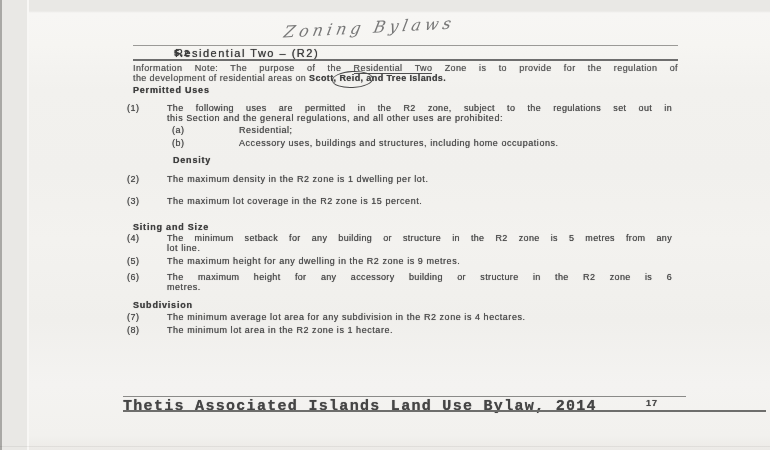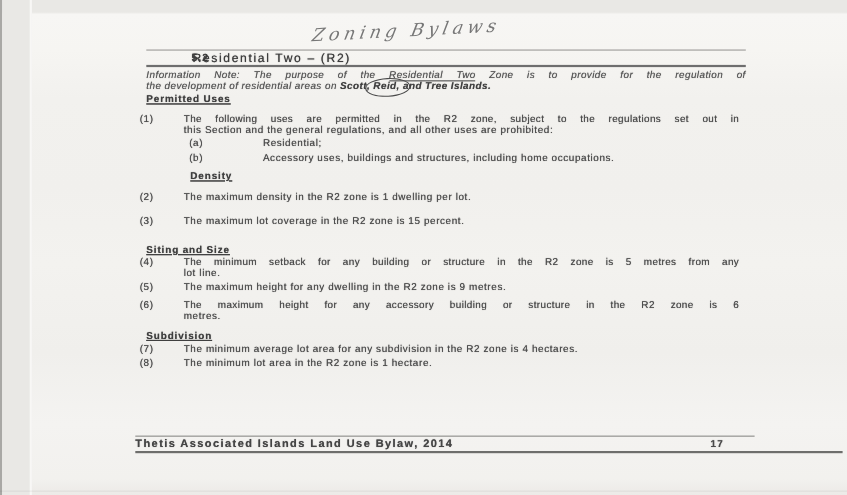--- a/index.html
+++ b/index.html
@@ -31,42 +31,42 @@
   }
 
   .txt { font-size:9px; line-height:9.5px; letter-spacing:0.55px;
     text-shadow:0 0 0.7px rgba(75,75,75,0.85); white-space:nowrap; }
   .just { white-space:normal; text-align:justify; text-align-last:justify; letter-spacing:0.35px; }
   .bold { font-weight:bold; color:#3f3f3f; }
 
   .rule { position:absolute; background:#8b8b8b; }
 
   .sec-head { position:absolute; left:133px; font-weight:bold; font-size:9px;
-    letter-spacing:0.8px; color:#3f3f3f; text-shadow:0 0 0.7px rgba(63,63,63,0.85); white-space:nowrap;text-decoration:underline; }
+    letter-spacing:0.8px; color:#3f3f3f; text-shadow:0 0 0.7px rgba(63,63,63,0.85); white-space:nowrap; }
 
   .h-num { position:absolute; left:133px; top:47px; font-weight:bold; font-size:9.5px;
     letter-spacing:1px; color:#3c3c3c; text-shadow:0 0 0.8px rgba(60,60,60,0.9);padding-left:41px; }
   .h-title { position:absolute; left:175px; top:47px; font-weight:normal; font-size:11px;
     letter-spacing:1.5px; color:#3c3c3c; text-shadow:0 0 0.8px rgba(60,60,60,0.9); white-space:nowrap; }
 
-  .note { position:absolute; left:133px; width:545px; font-style:italic; color:#565656;
+  .note { position:absolute; left:133px; width:545px; color:#565656;
     font-size:9px; line-height:9.5px; letter-spacing:0.4px; text-shadow:0 0 0.7px rgba(86,86,86,0.8); }
   .u-hand { border-bottom:1.2px solid #4f4f4f; }
   .circled { position:relative; display:inline-block; }
   .circled::after { content:""; position:absolute; left:-7px; right:-10px; top:-3px; bottom:-4px;
     border:1.4px solid #4a4a4a; border-radius:50%; transform:rotate(-3deg); }
 
   .item { position:absolute; left:127px; width:553px; }
   .inum { position:absolute; left:0; top:0; }
   .ibody { margin-left:40px; width:505px; }
   .sub .inum { left:45px; }
   .sub .ibody { margin-left:112px; }
 
-  .footer-title { position:absolute; left:123px; top:398px; font-size:10px; font-weight:bold;
-    letter-spacing:1.3px; color:#454545; text-shadow:0 0 0.7px rgba(69,69,69,0.85); white-space:nowrap; }
+  .footer-title { position:absolute; left:123px; top:398px; font-size:15px; font-weight:bold;
+    letter-spacing:1.3px; color:#454545; text-shadow:0 0 0.7px rgba(69,69,69,0.85); white-space:nowrap;font-family:Liberation Mono, monospace; }
   .page-num { position:absolute; left:646px; top:398px; font-size:9px; font-weight:bold;
     letter-spacing:1px; color:#4a4a4a; text-shadow:0 0 0.7px rgba(74,74,74,0.85); }
 </style>
 </head>
 <body>
 
 <div id="scan-page">
 
   <div class="edge-dark"></div>
   <div class="edge-strip"></div>

